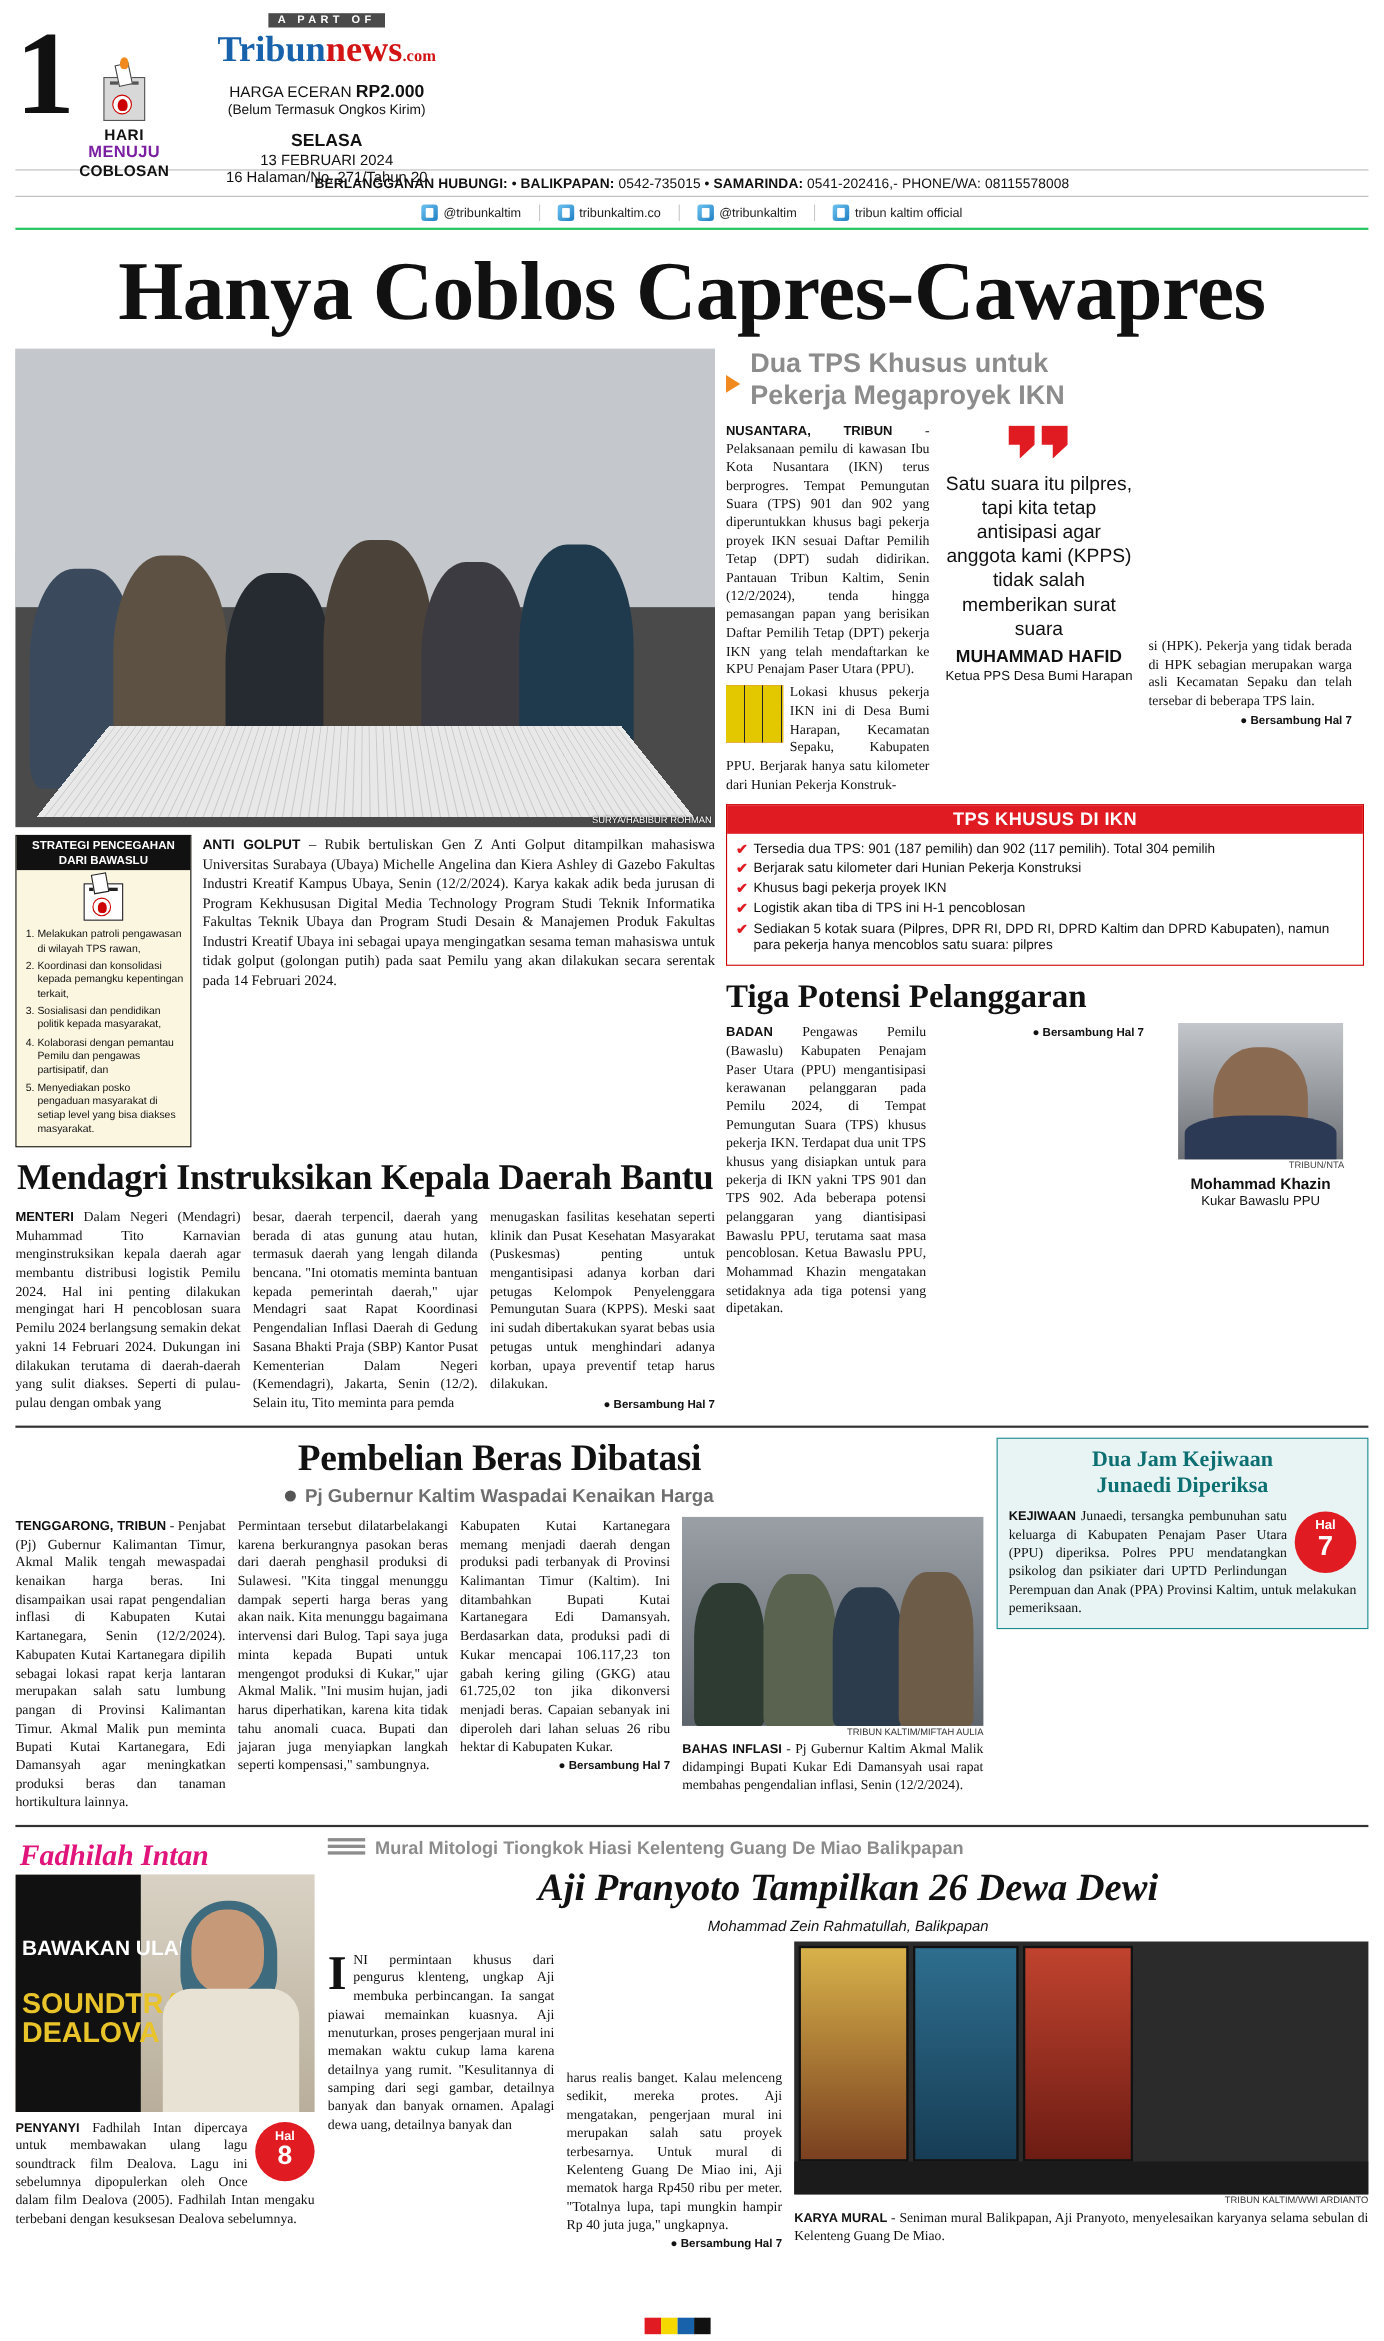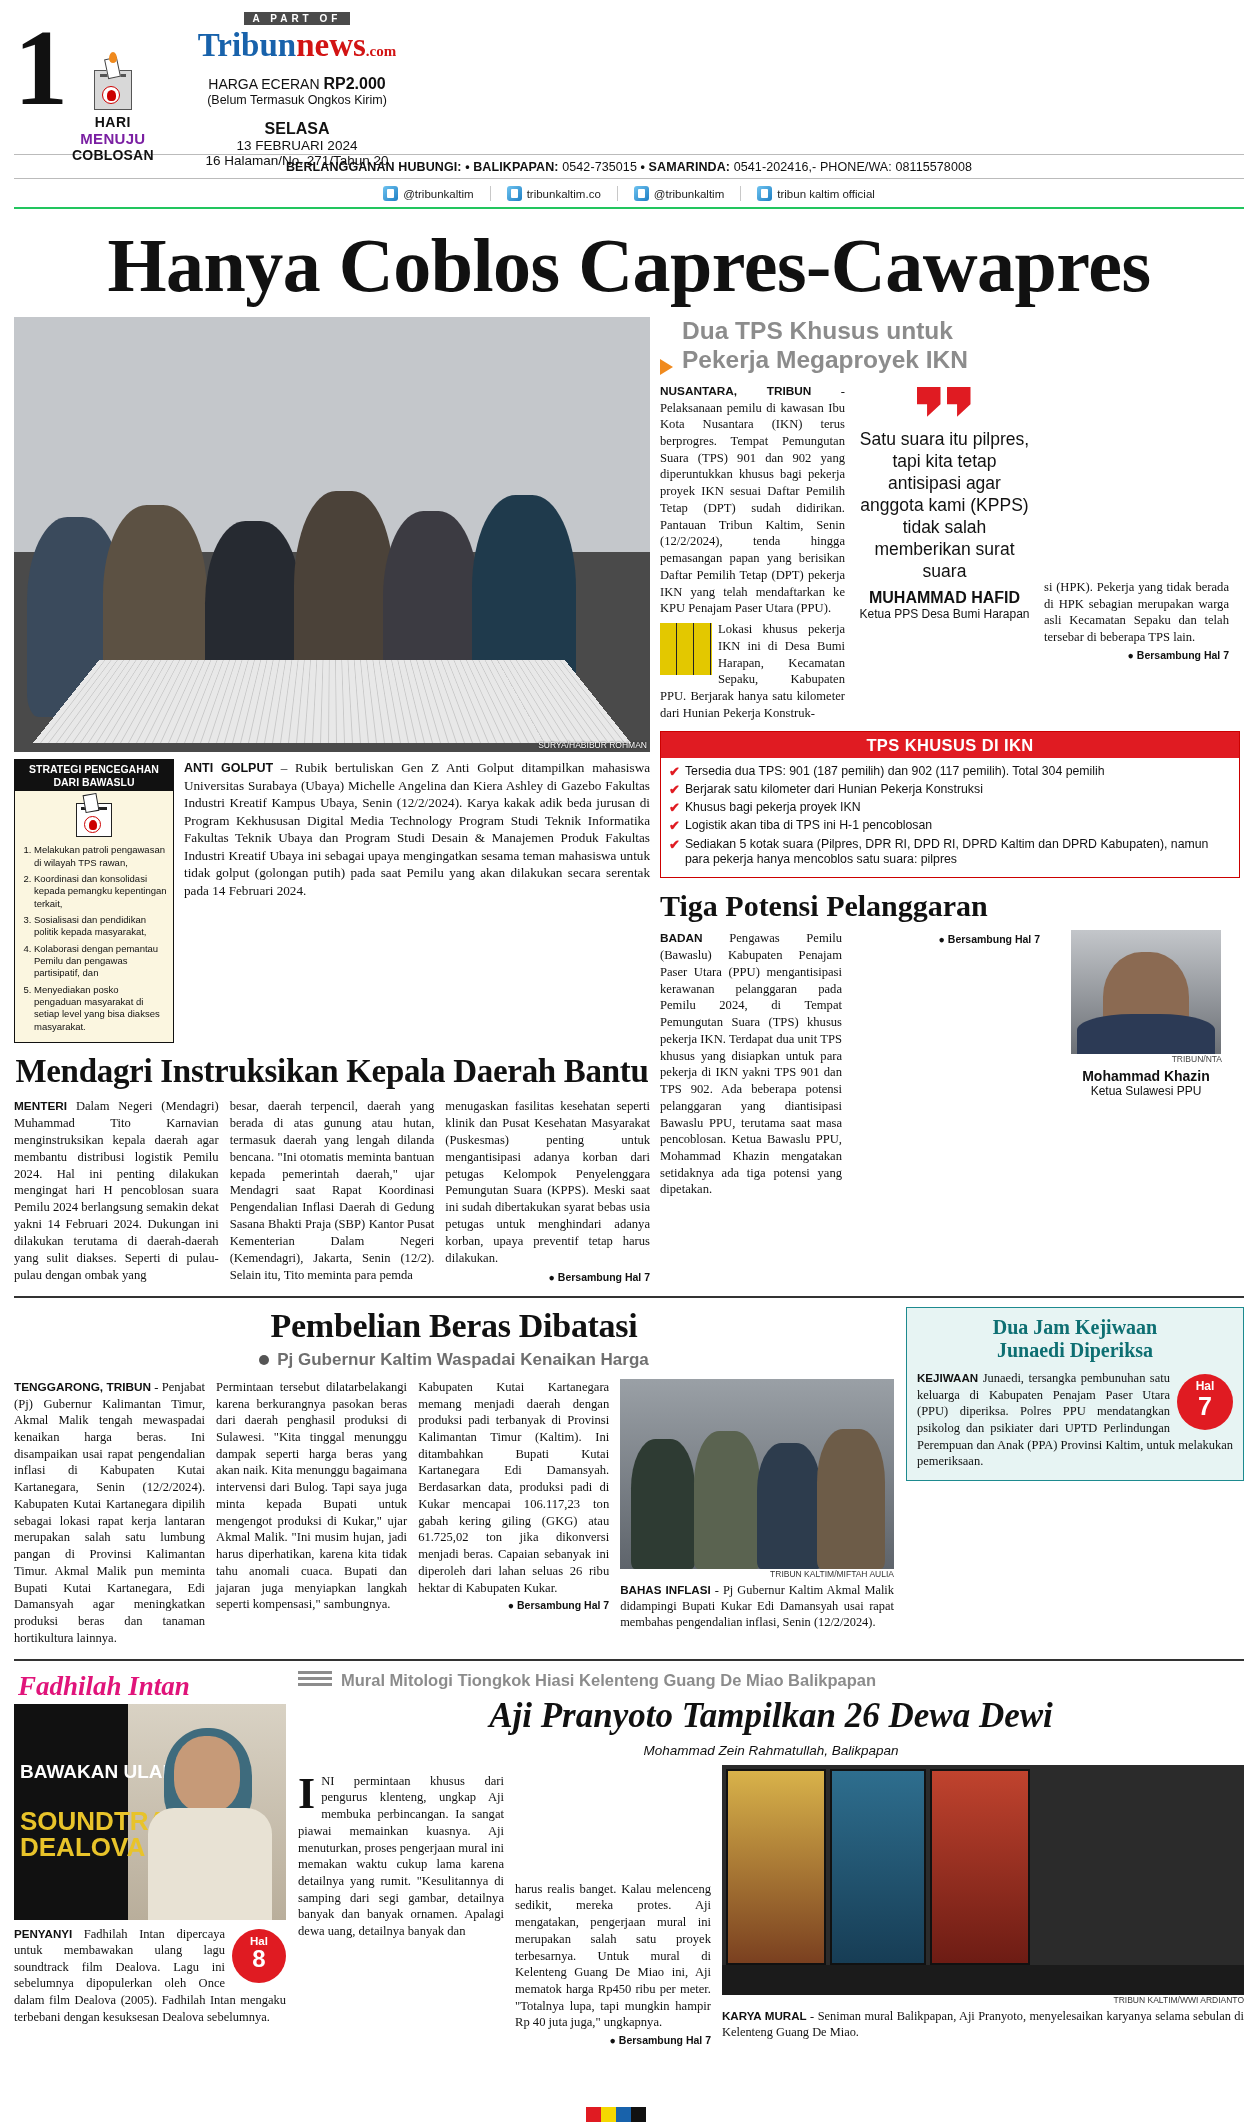--- a/index.html
+++ b/index.html
@@ -111,21 +111,21 @@
 
   
   .sub-head { font-family:"Liberation Serif", serif; font-weight:bold; font-size:33px; text-align:center;
               margin:10px 0 8px; letter-spacing:-.3px; }
   .cols3 { display:flex; gap:11px; font-size:12.6px; line-height:1.34; text-align:justify; }
   .cols3 > div { flex:1; }
   .lead { font-family:"Liberation Sans", sans-serif; font-weight:bold; font-size:11.8px; }
   .cont { font-family:"Liberation Sans", sans-serif; font-size:10.5px; font-weight:bold; text-align:right; margin-top:3px; }
 
   
-  .kicker { display:flex; align-items:flex-end; gap:9px; }
+  .kicker { display:flex; align-items:center; gap:9px; }
   .tri { width:0; height:0; border-left:13px solid #f08a1e; border-top:8px solid transparent; border-bottom:8px solid transparent; margin-top:7px; }
   .kicker-txt { font-family:"Liberation Sans", sans-serif; font-weight:bold; font-size:24.5px; color:#8c8c8c; line-height:1.18; }
 
   .r-grid { display:flex; gap:12px; margin-top:8px; }
   .r-c1 { width:185px; font-size:12.6px; line-height:1.33; text-align:justify; }
   .r-c2 { width:175px; text-align:center; }
   .r-c3 { width:185px; font-size:12.6px; line-height:1.33; text-align:justify; }
   .quote-mark { font-size:0; line-height:0; margin:4px auto 7px; width:56px; height:34px; position:relative; }
   .qm1, .qm2 { position:absolute; top:0; width:24px; height:30px; background:#e01b22;
                clip-path:polygon(0 0,100% 0,100% 58%,44% 100%,44% 58%,0 58%); }
@@ -403,21 +403,21 @@
         <div class="tp-c2">
           <div class="cont">● Bersambung Hal 7</div>
         </div>
         <div class="tp-c3">
           <div class="tp-photo">
               <div class="tp-face"></div>
               <div class="tp-shirt"></div>
             </div>
           <div class="tp-credit">TRIBUN/NTA</div>
           <div class="tp-name">Mohammad Khazin</div>
-          <div class="tp-role">Ketua Sulawesi PPU</div>
+          <div class="tp-role">Kukar Bawaslu PPU</div>
         </div>
       </div>
     </div>
   </div>
 
   <div class="rule"></div>
   <div class="sec2">
     <div class="sec2-left">
       <div class="beras-head">Pembelian Beras Dibatasi</div>
       <div class="beras-sub">

